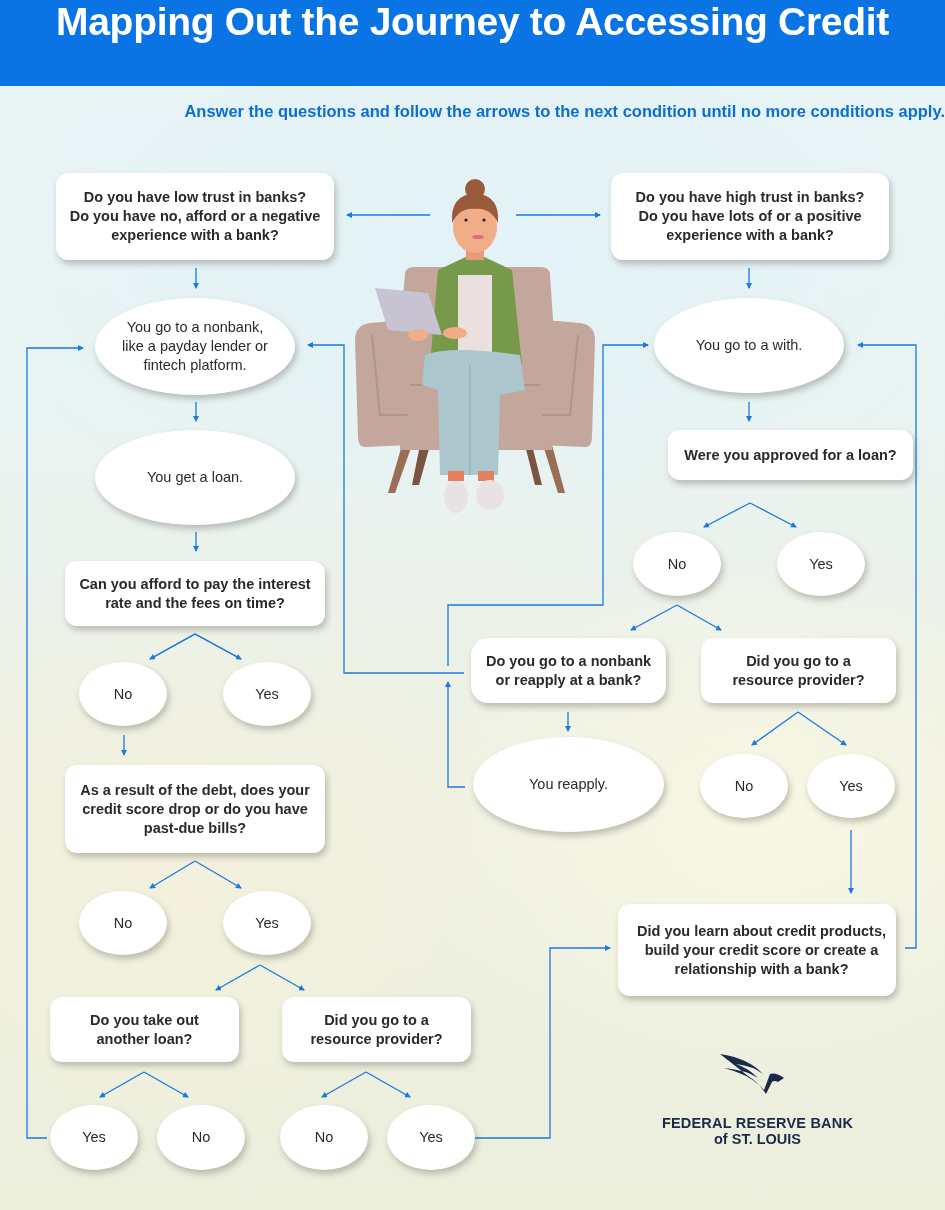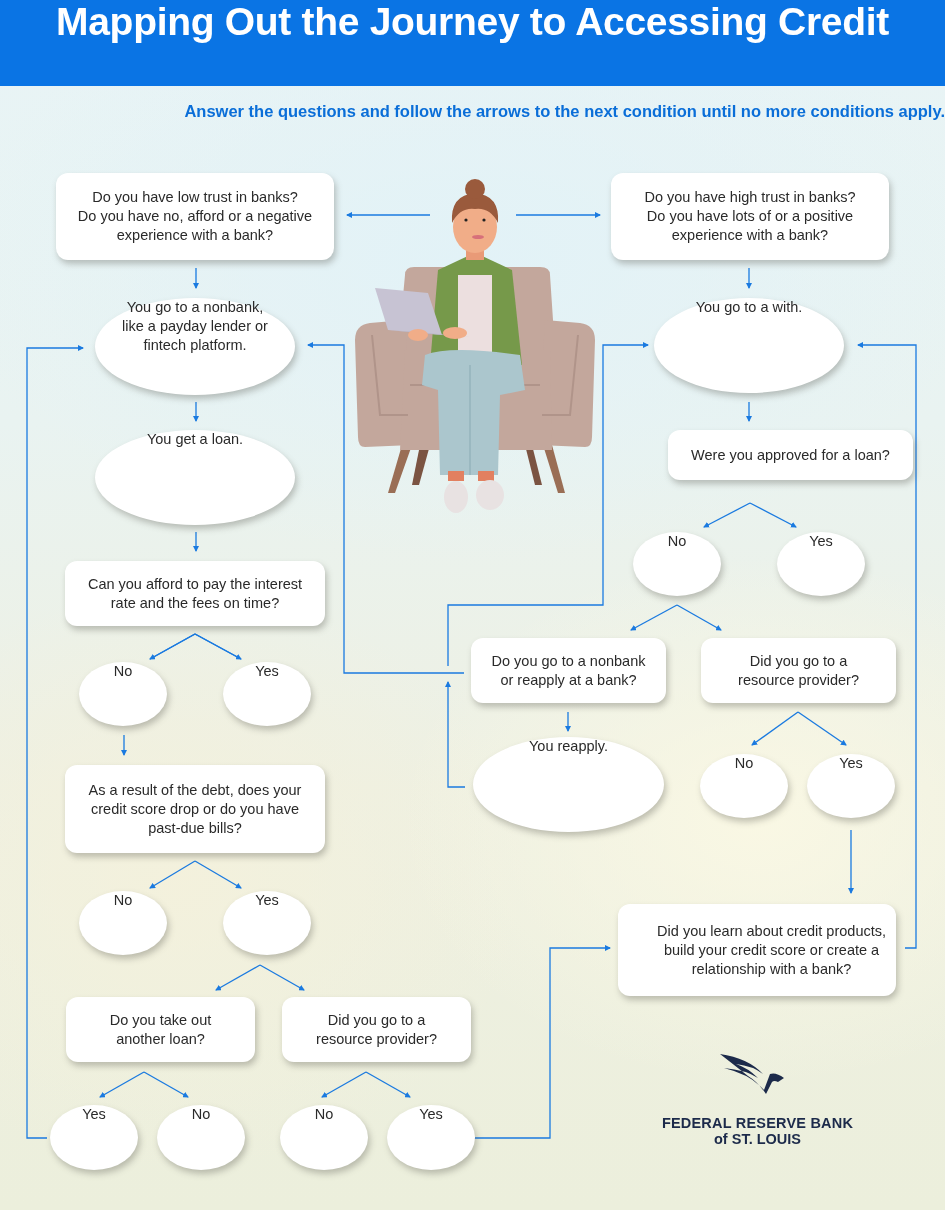--- a/index.html
+++ b/index.html
@@ -24,26 +24,26 @@
     font-family: "Liberation Sans", sans-serif;
   }
   .subtitle {
     position: absolute; left: 0; top: 102px; width: 945px; text-align: right;
     color: #0a6ed8; font-size: 16.5px; font-weight: 700;
   }
   .box {
     position: absolute; background: #ffffff; border-radius: 12px;
     box-shadow: 2px 4px 6px rgba(90,90,80,0.35);
     display: flex; align-items: center; justify-content: center; text-align: center;
-    font-size: 14.5px; line-height: 19px; color: #2a2a2a; padding: 0 10px;
+    font-size: 14.5px; line-height: 19px; color: #2a2a2a; padding: 0 10px; font-weight: bold;
   }
   .oval {
     position: absolute; background: #ffffff; border-radius: 50%;
     box-shadow: 2px 4px 6px rgba(90,90,80,0.35);
-    display: flex; justify-content: center; text-align: center;
+    display: flex; align-items: center; justify-content: center; text-align: center;
     font-size: 14.5px; line-height: 19px; color: #2a2a2a; padding: 0 14px;
   }
   svg.lines { position: absolute; left: 0; top: 0; pointer-events: none; }
   .illustration { position: absolute; left: 350px; top: 175px; width: 250px; height: 345px; }
   .logo { position: absolute; left: 650px; top: 1052px; width: 215px; height: 80px; text-align: center; }
   .logo .l1 { font-size: 14.5px; font-weight: 700; color: #1c2a4a; letter-spacing: 0.2px; margin-top: 63px; }
   .logo .l2 { font-size: 14.5px; font-weight: 700; color: #1c2a4a; }
 </style>
 </head>
 <body>
@@ -147,21 +147,21 @@
   <div>
     <div>As a result of the debt, does your</div>
     <div>credit score drop or do you have</div>
     <div>past-due bills?</div>
   </div>
 </div>
 
 <div class="oval" style="left:79px;top:891px;width:88px;height:64px;">No</div>
 <div class="oval" style="left:223px;top:891px;width:88px;height:64px;">Yes</div>
 
-<div class="box" style="left:50px;top:997px;width:189px;height:65px;margin-left:16px;">
+<div class="box" style="left:50px;top:997px;width:189px;height:65px;">
   <div>
     <div>Do you take out</div>
     <div>another loan?</div>
   </div>
 </div>
 
 <div class="box" style="left:282px;top:997px;width:189px;height:65px;">
   <div>
     <div>Did you go to a</div>
     <div>resource provider?</div>
@@ -181,21 +181,21 @@
   </div>
 </div>
 
 <div class="oval" style="left:654px;top:298px;width:190px;height:95px;">You go to a with.</div>
 
 <div class="box" style="left:627px;top:430px;width:245px;height:50px;margin-left:41px;">Were you approved for a loan?</div>
 
 <div class="oval" style="left:633px;top:532px;width:88px;height:64px;">No</div>
 <div class="oval" style="left:777px;top:532px;width:88px;height:64px;">Yes</div>
 
-<div class="box" style="left:471px;top:638px;width:195px;height:65px;">
+<div class="box" style="left:471px;top:638px;width:195px;height:65px;border-radius:17px;">
   <div>
     <div>Do you go to a nonbank</div>
     <div>or reapply at a bank?</div>
   </div>
 </div>
 
 <div class="box" style="left:701px;top:638px;width:195px;height:65px;">
   <div>
     <div>Did you go to a</div>
     <div>resource provider?</div>

